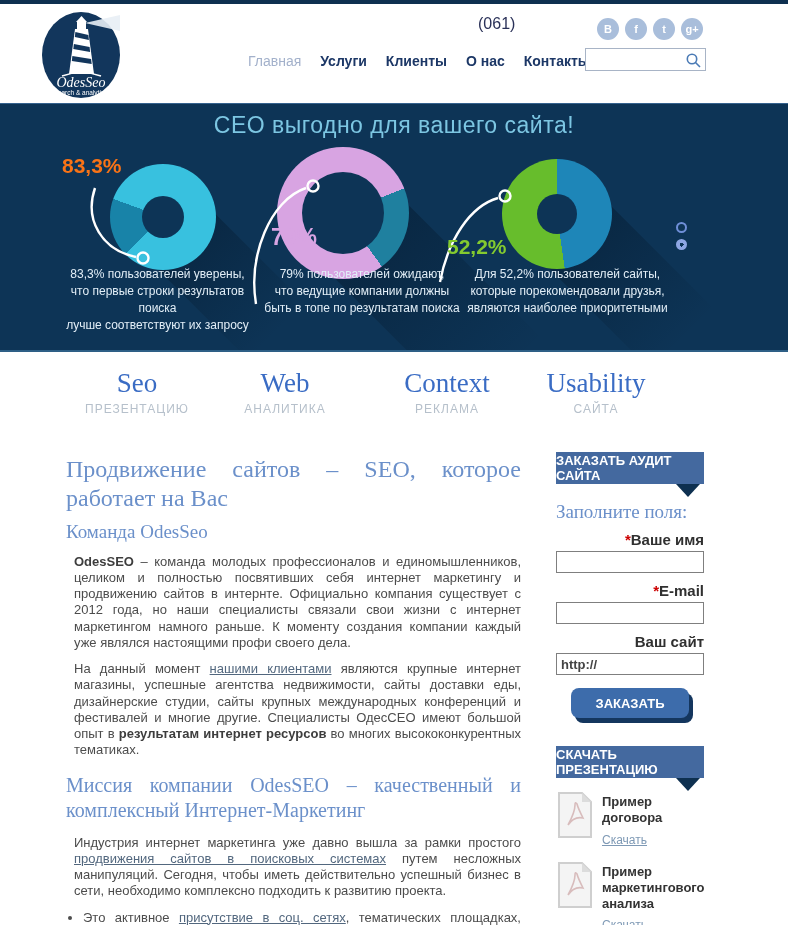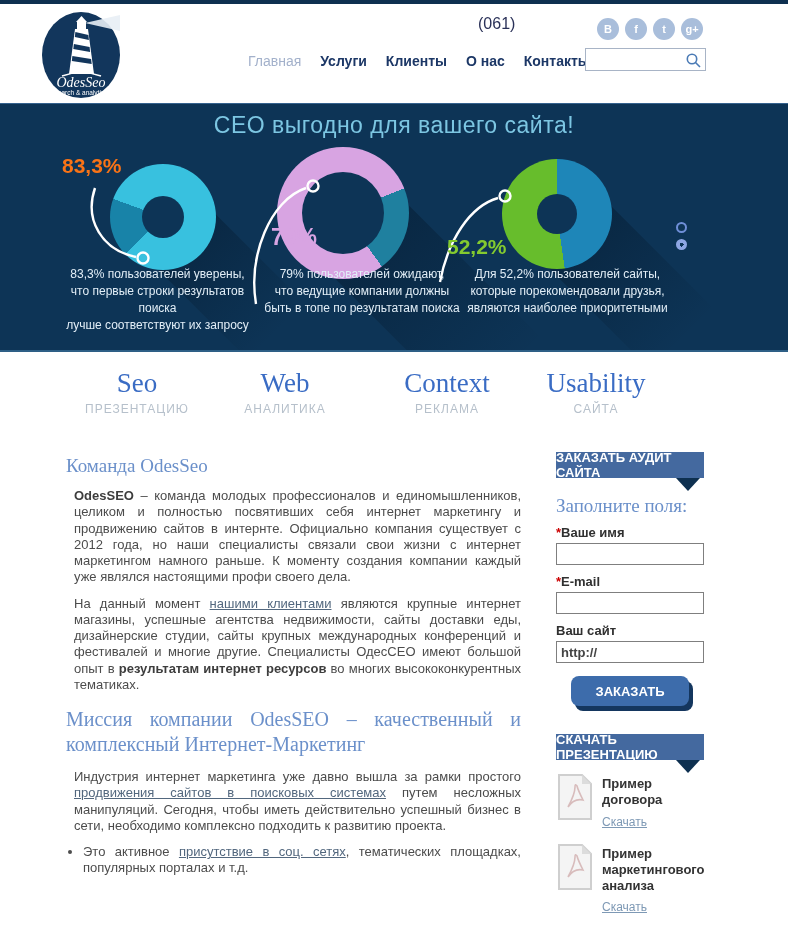--- a/index.html
+++ b/index.html
@@ -74,29 +74,29 @@
                 color:#6b90ca; margin-bottom:11px; }
   .article h2 { font-family:"Liberation Serif", serif; font-weight:normal; font-size:20px;
                 line-height:1.25; color:#6b90ca; text-align:justify; margin:14px 0 12px; }
   .article p { font-size:13px; line-height:1.25; text-align:justify; color:#4c4c4c; margin-bottom:10px;margin-left:8px; }
   .article b { color:#3d3d3d; }
   .article a { color:#52677e; text-decoration:underline; cursor:pointer; }
   .article ul { margin:4px 0 0 17px; }
   .article li { font-size:13px; line-height:1.25; text-align:justify; margin-bottom:5px; color:#4c4c4c; }
   
   .sidebar { position:absolute; left:556px; top:452px; width:148px; }
-  .banner { position:relative; height:26px; background:#44699f; color:#fff;
+  .banner { position:relative; height:32px; background:#44699f; color:#fff;
             font-size:13px; font-weight:bold; display:flex; align-items:center;
             justify-content:center; cursor:pointer; }
   .banner::after { content:""; position:absolute; top:100%; right:4px;
             border-left:12px solid transparent; border-right:12px solid transparent;
             border-top:13px solid #0e3050; }
   .form-title { font-family:"Liberation Serif", serif; font-size:19px; color:#6b90ca; margin:17px 0 8px; }
   .fld { margin-bottom:9px; }
-  .fld label { display:block; font-size:13px; font-weight:bold; color:#303030; margin-bottom:3px; }
+  .fld label { display:block; font-size:15px; font-weight:bold; color:#303030; margin-bottom:3px;text-align:right; }
   .req { color:#cc0000; }
   .fld input { width:100%; height:22px; border:1px solid #7f7f7f; padding:0 4px;
                font-size:13px; font-weight:bold; color:#444; font-family:"Liberation Sans",sans-serif; }
   .submit { display:block; margin:13px auto 0; width:118px; height:30px;
             background:#3d6cab; color:#fff; font-size:13px; font-weight:bold;
             border:none; border-radius:8px; box-shadow:4px 5px 0 #14365e; cursor:pointer;
             font-family:"Liberation Sans",sans-serif; }
   .pres { margin-top:28px; }
   .dl { display:flex; margin-top:14px; }
   .dl-ico { flex:0 0 46px; }
@@ -222,20 +222,21 @@
       <div class="svc-en">Context</div>
       <div class="svc-ru">РЕКЛАМА</div>
     </div>
     <div class="svc svc4">
       <div class="svc-en">Usability</div>
       <div class="svc-ru">САЙТА</div>
     </div>
   </div>
 
   <div class="article">
+    <h1>Продвижение сайтов – SEO, которое работает на Вас</h1>
     <h3>Команда OdesSeo</h3>
 
     <p><b>OdesSEO</b><span> – команда молодых профессионалов и единомышленников, целиком и полностью посвятивших себя интернет маркетингу и продвижению сайтов в интернте. Официально компания существует с 2012 года, но наши специалисты связали свои жизни с интернет маркетингом намного раньше. К моменту создания компании каждый уже являлся настоящими профи своего дела.</span></p>
 
     <p><span>На данный момент </span><a>нашими клиентами</a><span> являются крупные интернет магазины, успешные агентства недвижимости, сайты доставки еды, дизайнерские студии, сайты крупных международных конференций и фестивалей и многие другие. Специалисты ОдесСЕО имеют большой опыт в </span><b>результатам интернет ресурсов</b><span> во многих высококонкурентных тематиках.</span></p>
 
     <h2>Миссия компании OdesSEO – качественный и комплексный Интернет-Маркетинг</h2>
 
     <p><span>Индустрия интернет маркетинга уже давно вышла за рамки простого </span><a>продвижения сайтов в поисковых системах</a><span> путем несложных манипуляций. Сегодня, чтобы иметь действительно успешный бизнес в сети, необходимо комплексно подходить к развитию проекта.</span></p>
 

